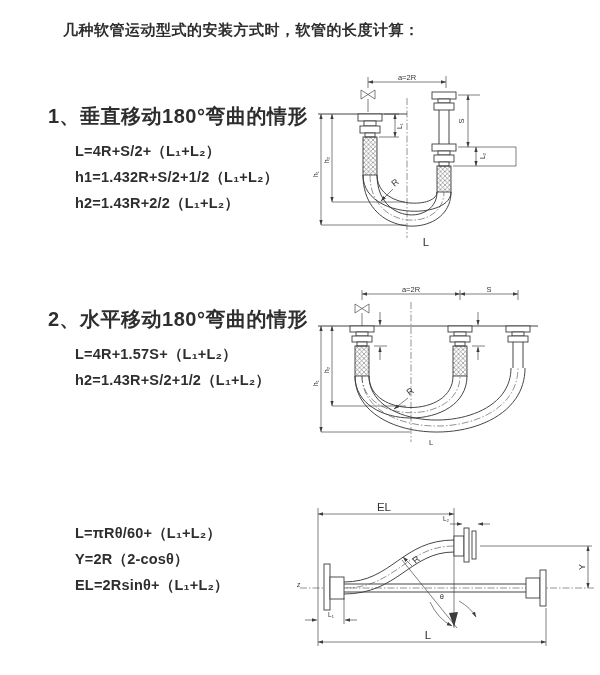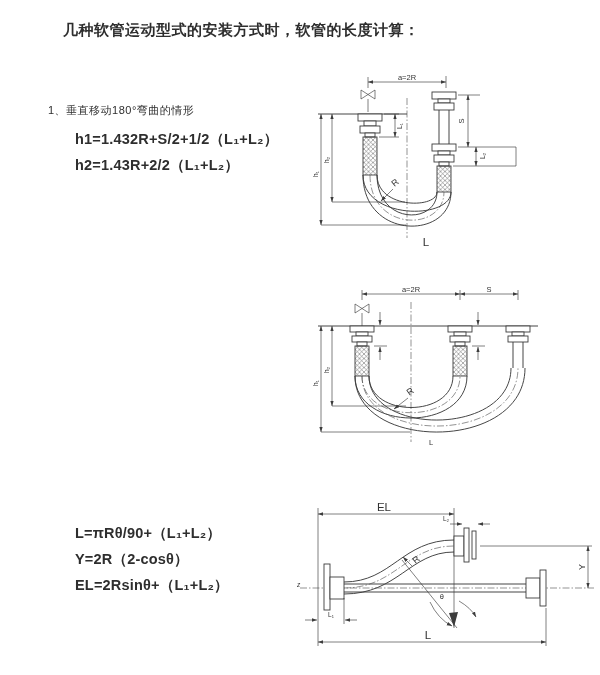--- a/index.html
+++ b/index.html
@@ -8,21 +8,21 @@
     width:600px; height:675px; position:relative; overflow:hidden;
     font-family:"Liberation Sans","DejaVu Sans",sans-serif; color:#2e2e2e;
   }
   .page { position:absolute; inset:0; background:#ffffff; }
   .title {
     position:absolute; left:35px; top:21px;
     font-size:15px; font-weight:bold; letter-spacing:.5px; white-space:nowrap;margin-left:28px;
   }
   .sec { position:absolute; left:48px; white-space:nowrap; }
   #sec1 { top:103px; } #sec2 { top:306px; } #sec3 { top:520px; }
-  .sec .heading { font-size:11px; font-weight:normal; letter-spacing:.5px; margin-bottom:8px; }
+  .sec .heading { font-size:20px; font-weight:bold; letter-spacing:.5px; margin-bottom:8px; }
   .sec .formula { font-size:14.5px; font-weight:bold; letter-spacing:.2px; padding-left:27px; line-height:26px; }
   svg.diagram { position:absolute; overflow:visible; }
   #d1 { left:310px; top:68px; }
   #d2 { left:310px; top:282px; }
   #d3 { left:296px; top:500px; }
   .ln   { stroke:#3c3c3c; stroke-width:.95; fill:none; }
   .thin { stroke:#3c3c3c; stroke-width:.65; fill:none; }
   .dim  { stroke:#3c3c3c; stroke-width:.65; fill:none; }
   .cl   { stroke:#4a4a4a; stroke-width:.6; fill:none; stroke-dasharray:7 2 1.5 2; }
   .fit  { fill:#fff; stroke:#3c3c3c; stroke-width:.9; }
@@ -43,29 +43,33 @@
     </pattern>
   </defs>
 </svg>
 
 <div class="page">
 
   <div class="title">几种软管运动型式的安装方式时，软管的长度计算：</div>
 
   <section class="sec" id="sec1">
     <div class="heading">1、垂直移动180°弯曲的情形</div>
+    <div class="formula">L=4R+S/2+（L₁+L₂）</div>
     <div class="formula">h1=1.432R+S/2+1/2（L₁+L₂）</div>
     <div class="formula">h2=1.43R+2/2（L₁+L₂）</div>
   </section>
 
   <section class="sec" id="sec2">
+    <div class="heading">2、水平移动180°弯曲的情形</div>
+    <div class="formula">L=4R+1.57S+（L₁+L₂）</div>
+    <div class="formula">h2=1.43R+S/2+1/2（L₁+L₂）</div>
   </section>
 
   <section class="sec" id="sec3">
-    <div class="formula">L=πRθ/90+（L₁+L₂）</div>
+    <div class="formula">L=πRθ/60+（L₁+L₂）</div>
     <div class="formula">Y=2R（2-cosθ）</div>
     <div class="formula">EL=2Rsinθ+（L₁+L₂）</div>
   </section>
 
   <svg id="d1" class="diagram" width="290" height="190" viewBox="0 0 290 190">
     <g>
       <line class="thin" x1="58" y1="20" x2="58" y2="9"></line>
       <line class="thin" x1="136" y1="20" x2="136" y2="8"></line>
       <line class="dim" x1="58" y1="14" x2="136" y2="14" marker-start="url(#arr)" marker-end="url(#arr)"></line>
       <text class="t7" x="97" y="11.5" text-anchor="middle">a=2R</text>

